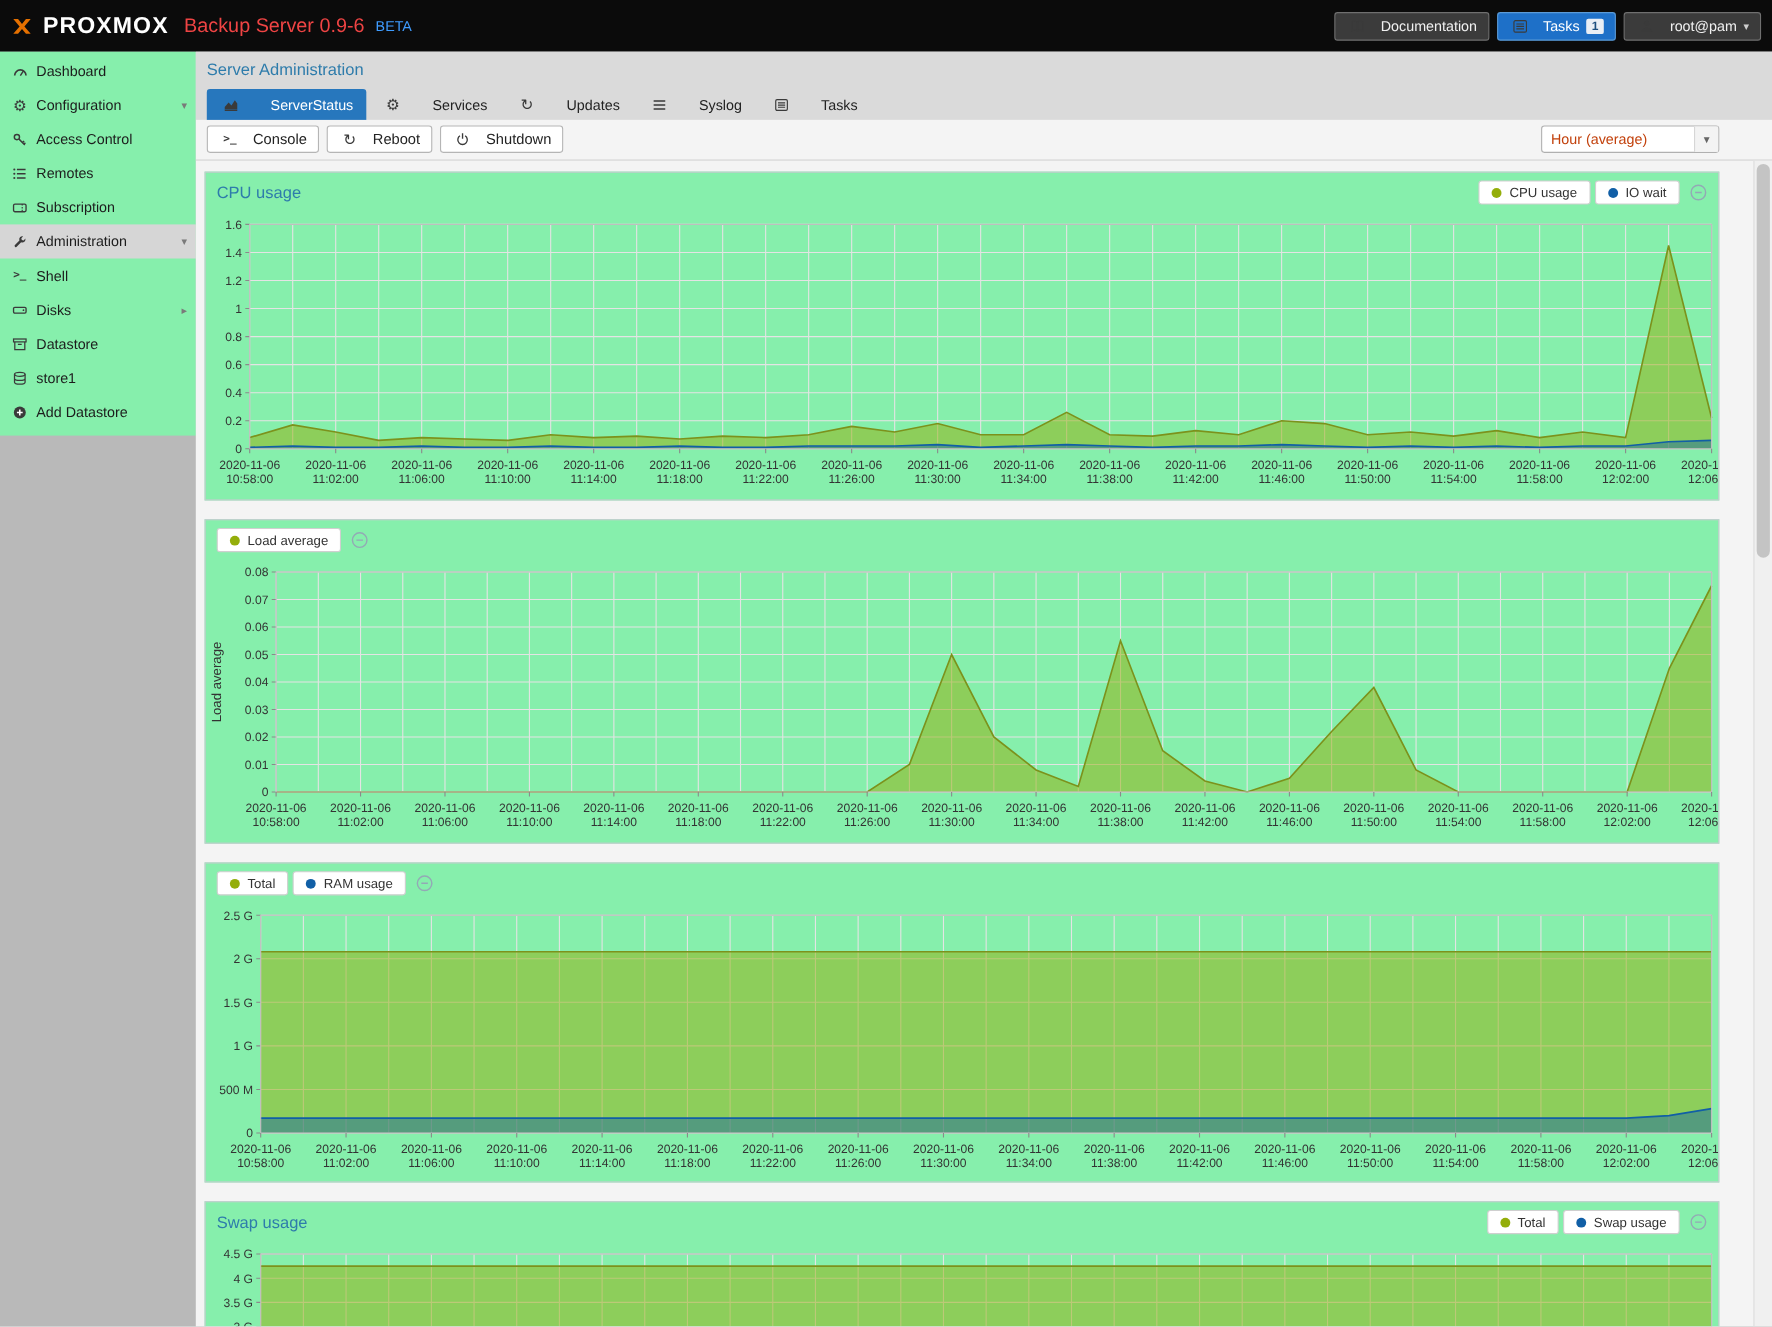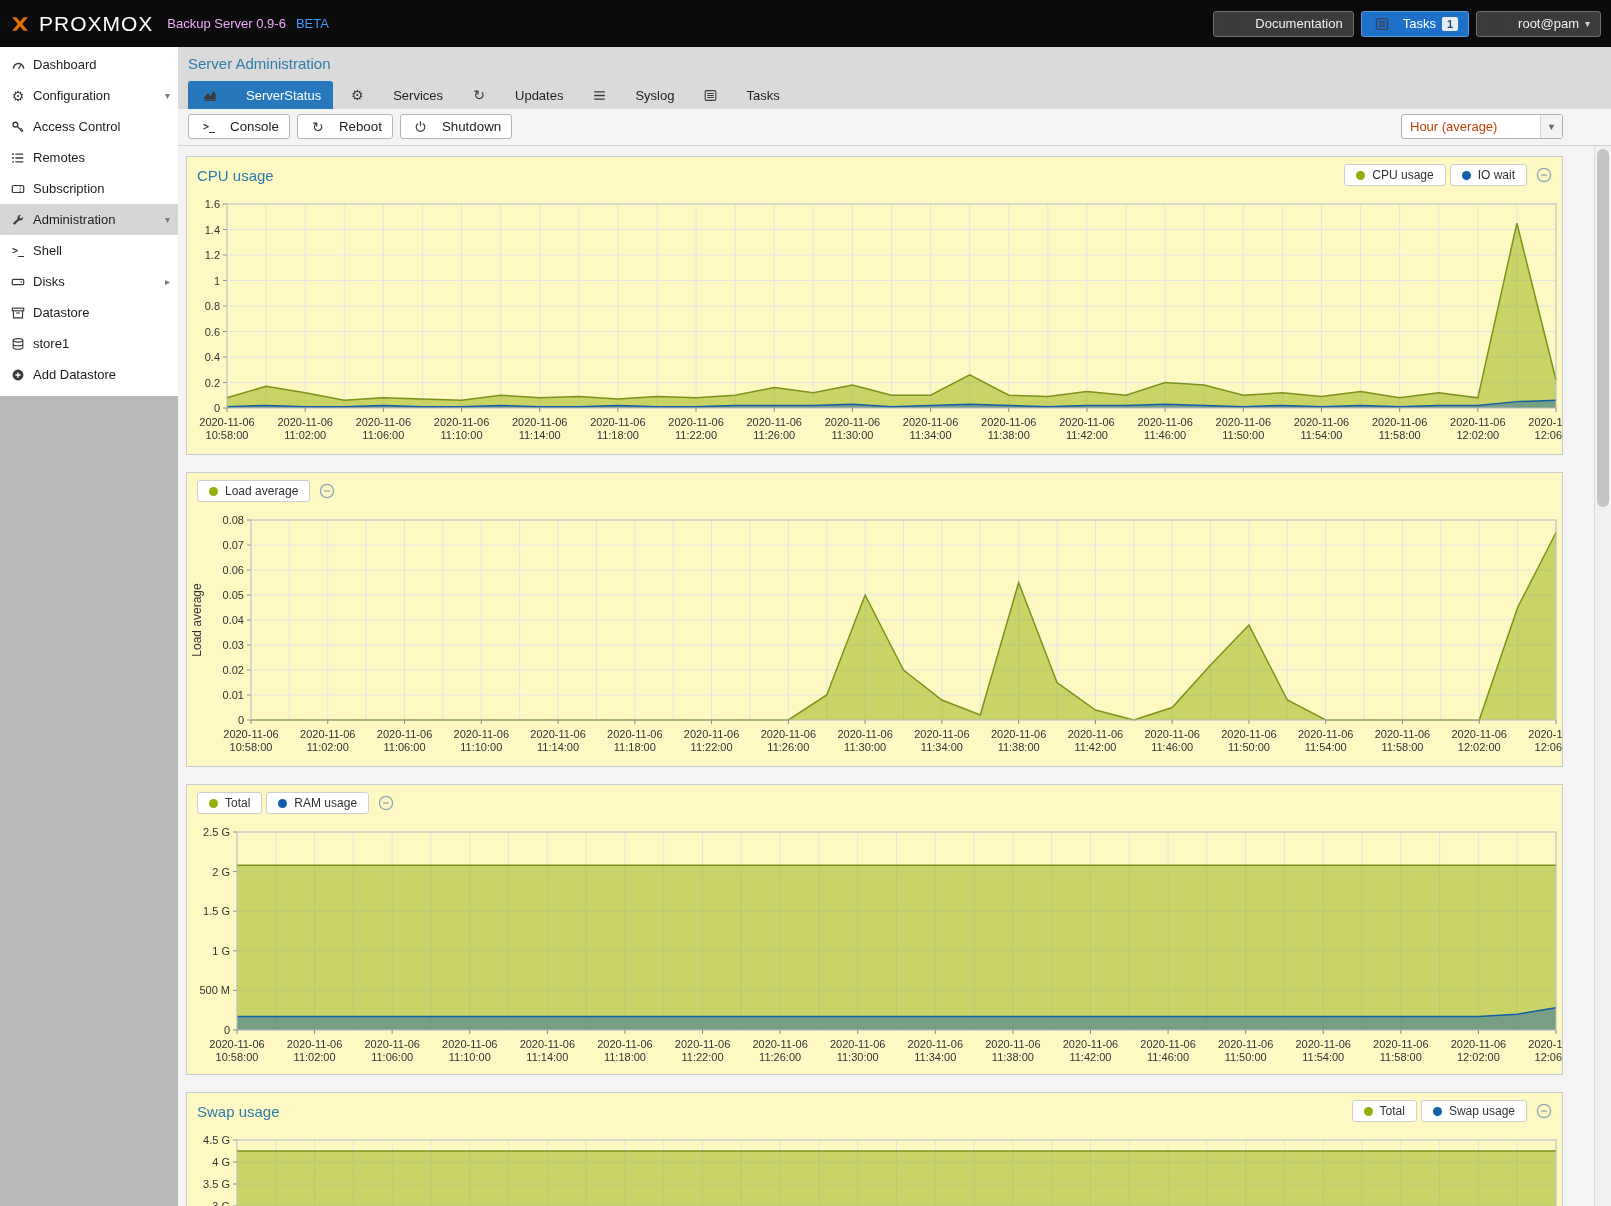--- a/index.html
+++ b/index.html
@@ -2,32 +2,32 @@
 <html><head>
 <meta charset="utf-8">
 <style>
   *{box-sizing:border-box;margin:0;padding:0}
   html,body{width:1611px;height:1206px;overflow:hidden}
   body{font-family:"Liberation Sans",sans-serif;font-size:13px;background:#b9b9b9;color:#212121}
   svg{display:block}
   
   .header{height:47px;background:#0b0b0b;display:flex;align-items:center;padding:0 10px;gap:10px}
   .brand{display:flex;align-items:center;gap:4px}
-  .brand-text{color:#fff;font-size:21px;font-weight:normal;letter-spacing:1px}
-  .subtitle{color:#f0abfc;font-size:13px;margin-left:4px}
+  .brand-text{color:#fff;font-size:21px;font-weight:bold;letter-spacing:1px}
+  .subtitle{color:#ef4444;font-size:18px;margin-left:4px}
   .beta-link{color:#3f9cff;font-size:13px;cursor:pointer}
   .header-right{margin-left:auto;display:flex;align-items:center;gap:7px}
   .hbtn{display:inline-flex;align-items:center;gap:6px;height:26px;padding:0 10px;border:1px solid #6f6f6f;
         border-radius:3px;background:#3b3b3b;color:#f0f0f0;font-size:13px;cursor:pointer}
   .hbtn.blue{background:#1e70c8;border-color:#5b9bd8;color:#fff}
   .badge{background:#e9eef5;color:#1b4e7f;font-size:11px;font-weight:bold;border-radius:2px;padding:1px 5px}
   .caret{font-size:10px;color:#cfcfcf}
   
   .layout{display:flex;height:1159px;align-items:flex-start}
-  .sidebar{width:178px;background:#ffffff;padding:2px 0 6px 0}
+  .sidebar{width:178px;background:#86efac;padding:2px 0 6px 0}
   .nav-item{position:relative;display:flex;align-items:center;height:31px;padding:0 8px;cursor:pointer;color:#1c1c1c}
   .nav-item.lvl1{}
   .nav-item.selected{background:#d6d6d6}
   .ico{width:20px;display:inline-flex;justify-content:center;align-items:center;margin-right:5px;color:#3a3a3a;flex:none}
   .glyph{font-size:14px;line-height:1}
   .shellglyph{font-family:"DejaVu Sans Mono",monospace;font-size:10px;font-weight:bold}
   .nav-arrow{position:absolute;right:8px;color:#7a7a7a;font-size:10px}
   
   .main{flex:1;display:flex;flex-direction:column;background:#f4f4f4;height:1159px;position:relative;overflow:hidden}
   .main-top{background:#dadada;padding:8px 10px 0 10px}
@@ -35,21 +35,21 @@
   .tabs{display:flex;gap:2px}
   .tab{display:inline-flex;align-items:center;gap:21px;height:28px;padding:0 12px;color:#222;cursor:pointer;border-radius:3px 3px 0 0}
   .tab.active{background:#2777bd;color:#fff}
   .toolbar{display:flex;align-items:center;gap:7px;background:#f4f4f4;border-bottom:1px solid #d2d2d2;padding:5px 48px 6px 10px}
   .btn{display:inline-flex;align-items:center;gap:6px;background:#fff;border:1px solid #b5b5b5;border-radius:3px;height:25px;padding:0 10px;color:#222;cursor:pointer}
   .select{margin-left:auto;display:flex;align-items:center;background:#fff;border:1px solid #b0b0b0;border-radius:3px;height:25px;width:162px;cursor:pointer}
   .select .val{flex:1;padding:0 8px;color:#c2410c}
   .select .trig{width:22px;height:100%;border-left:1px solid #d6d6d6;display:flex;align-items:center;justify-content:center;color:#666;font-size:9px;background:#f3f3f3}
   
   .content{position:relative;flex:1;padding:10px 48px 0 8px;overflow:hidden}
-  .panel{background:#fef9c3;border:1px solid #c6cbd0;margin-bottom:17px;overflow:hidden}
+  .panel{background:#86efac;border:1px solid #c6cbd0;margin-bottom:17px;overflow:hidden}
   .panel-header{display:flex;align-items:center;padding:7px 10px 6px 10px}
   .panel-title{color:#2e7cab;font-size:15px;flex:1}
   .legend{display:flex;gap:4px;margin-right:9px}
   .chip{display:inline-flex;align-items:center;gap:7px;border:1px solid #cfcfcf;border-radius:3px;padding:3px 11px;font-size:12px;color:#333;background:#fff;cursor:pointer}
   .dot{width:9px;height:9px;border-radius:50%;display:inline-block}
   .collapse{color:#93a9b5;cursor:pointer;display:inline-flex}
   .chart{width:100%}
   .chart svg text{font-family:"Liberation Sans",sans-serif}
   
   .scrollbar{position:absolute;top:0;right:0;bottom:0;width:17px;background:#f0f0f0;border-left:1px solid #dcdcdc}

